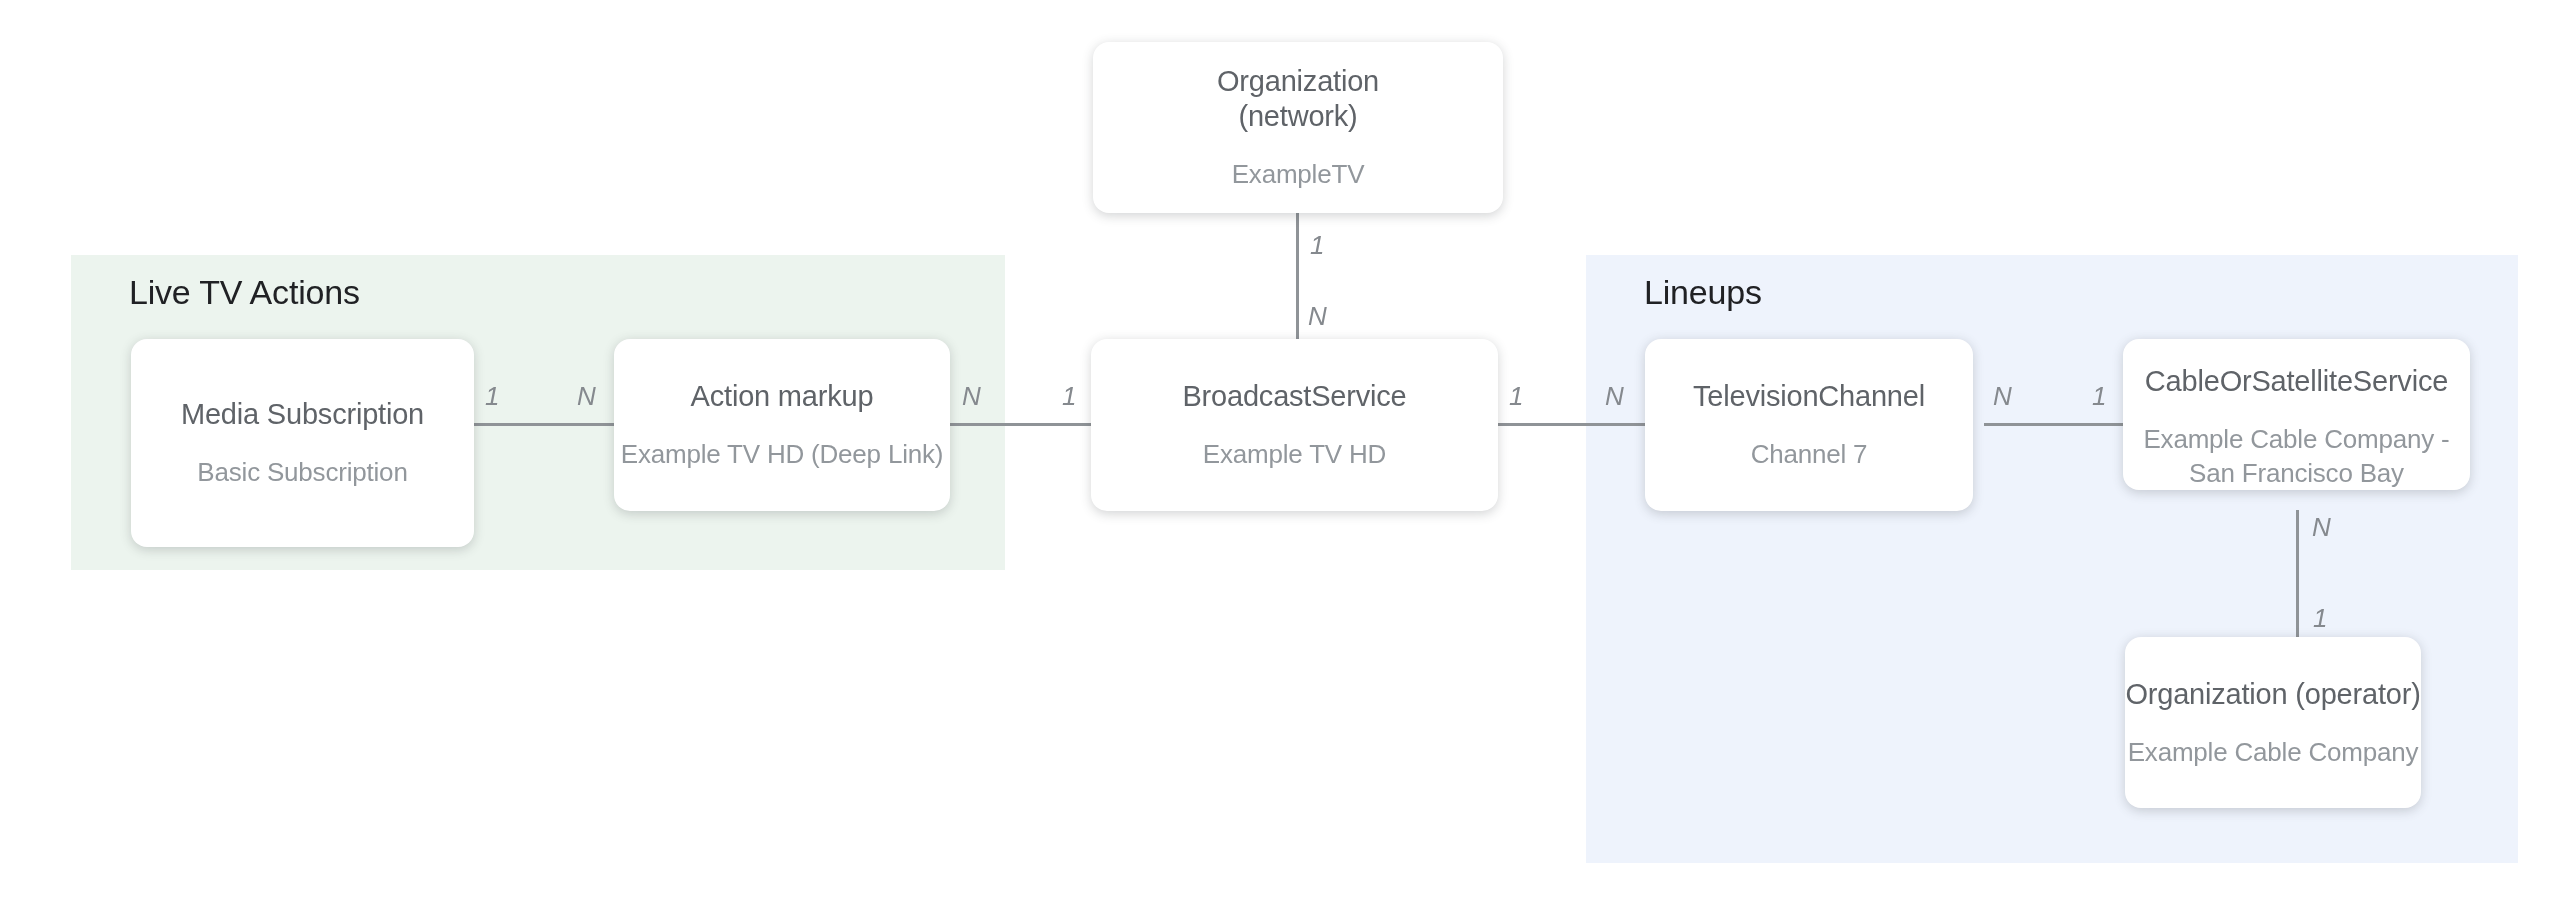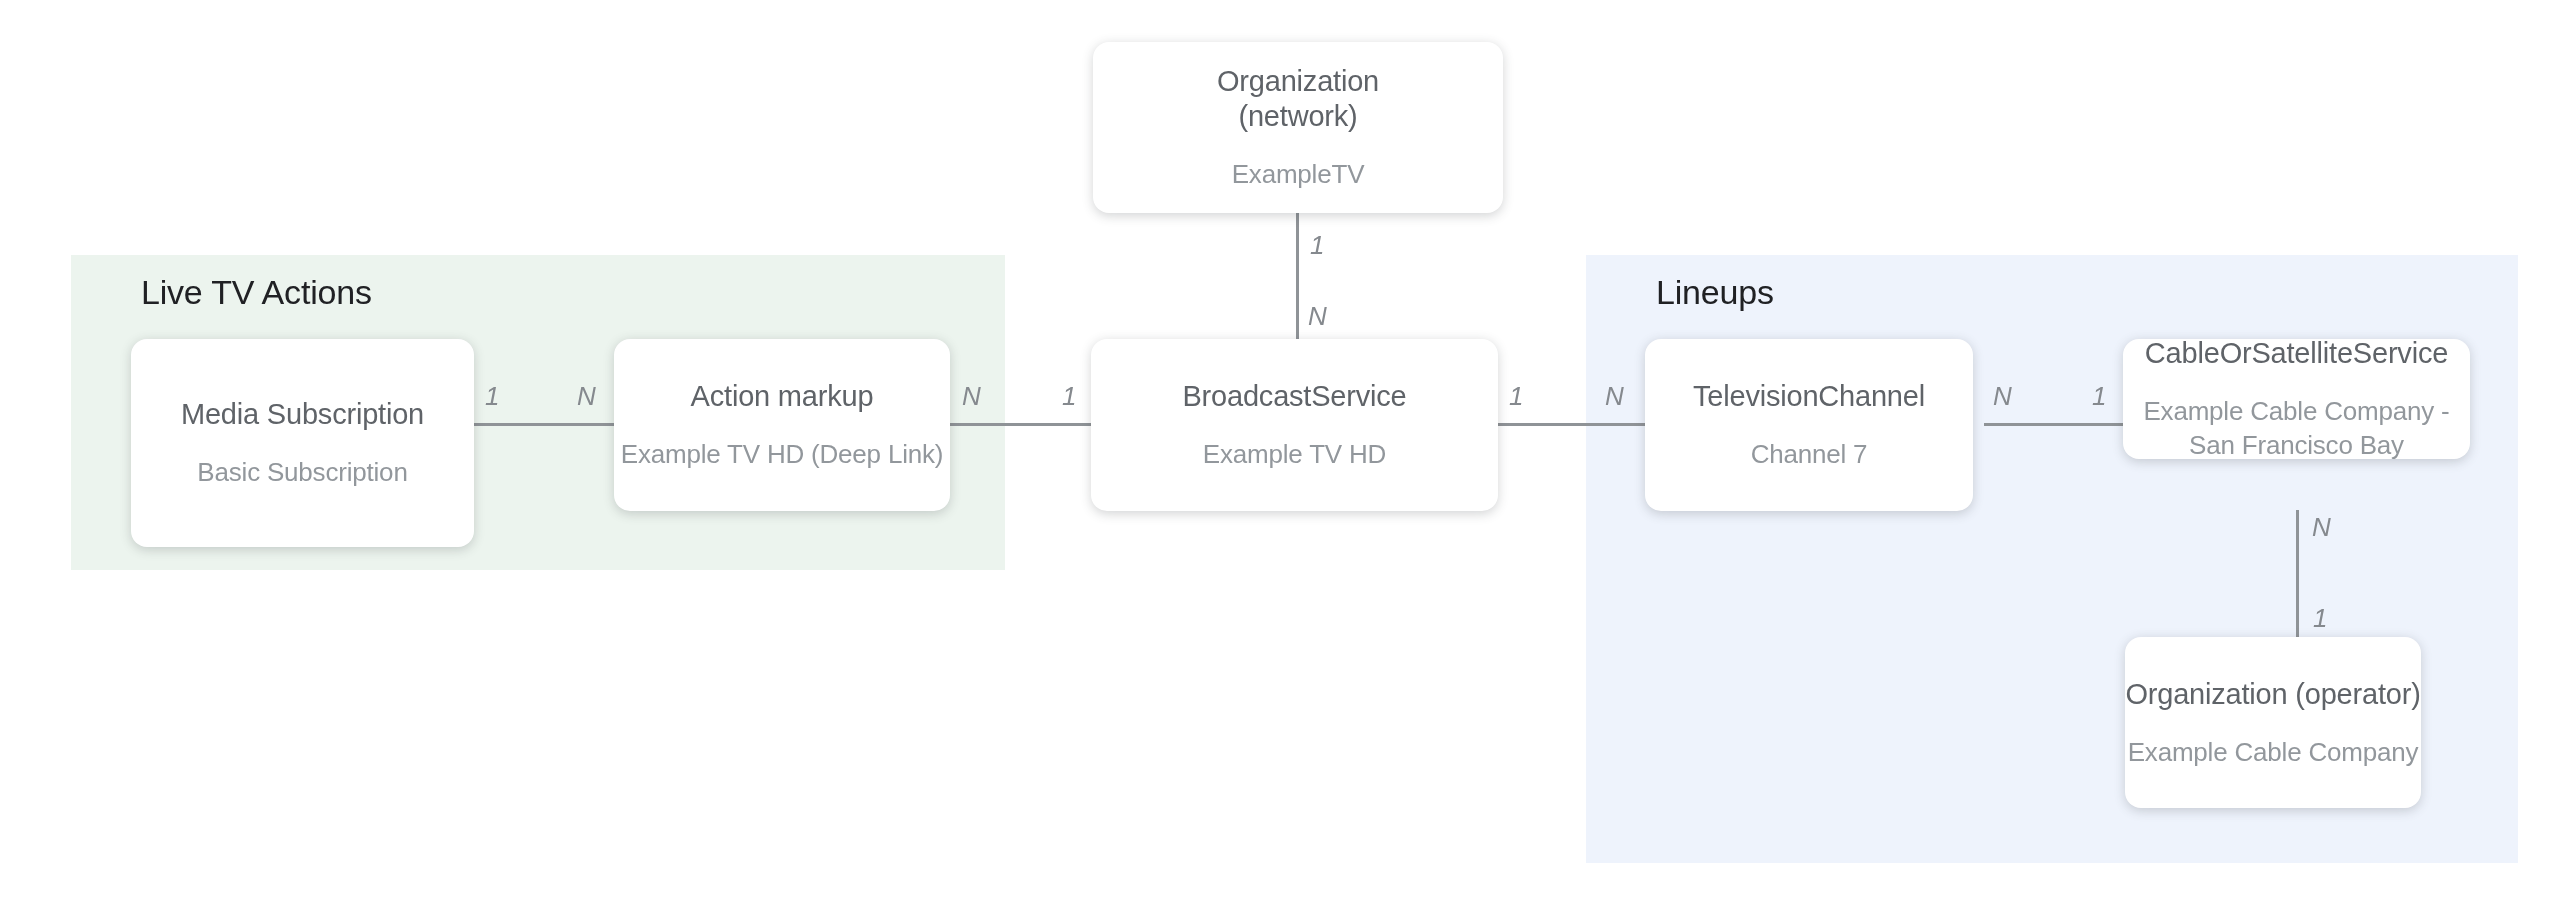--- a/index.html
+++ b/index.html
@@ -27,21 +27,20 @@
   .region.green { left: 71px; top: 255px; width: 934px; height: 315px; background: var(--region-green); }
   .region.blue  { left: 1586px; top: 255px; width: 932px; height: 608px; background: var(--region-blue); }
   .region-title {
     position: absolute;
     left: 58px; top: 16px;
     font-size: 34px;
     line-height: 42px;
     color: var(--region-title);
     letter-spacing: -0.2px;
     white-space: nowrap;
-    margin-left: 12px;
   }
   .node {
     position: absolute;
     background: #ffffff;
     border-radius: 16px;
     box-shadow: 0 2.7px 10.6px rgba(60, 64, 67, 0.22);
     display: flex;
     flex-direction: column;
     align-items: center;
     justify-content: center;
@@ -60,21 +59,21 @@
     line-height: 34px;
     color: var(--node-subtitle);
     letter-spacing: -0.2px;
     white-space: pre-line;
   }
   .n-org-network   { left: 1093px; top: 42px;  width: 410px; height: 171px; justify-content: center; }
   .n-media-sub     { left: 131px;  top: 339px; width: 343px; height: 208px; }
   .n-action-markup { left: 614px;  top: 339px; width: 336px; height: 172px; }
   .n-broadcast     { left: 1091px; top: 339px; width: 407px; height: 172px; text-align: right; }
   .n-tv-channel    { left: 1645px; top: 339px; width: 328px; height: 172px; }
-  .n-cable         { left: 2123px; top: 339px; width: 347px; height: 120px; }
+  .n-cable         { left: 2123px; top: 339px; width: 347px; height: 151px; justify-content: flex-end; }
   .n-org-operator  { left: 2125px; top: 637px; width: 296px; height: 171px; }
 
   .connector { position: absolute; background: var(--connector); }
   .c-v1 { left: 1296px; top: 212px; width: 2.7px;   height: 127px; }
   .c-h1 { left: 474px;  top: 423px; width: 140px; height: 2.7px; }
   .c-h2 { left: 950px; top: 423px; width: 141px; height: 2.7px; }
   .c-h3 { left: 1498px; top: 423px; width: 147px; height: 2.7px; }
   .c-h4 { left: 1984px; top: 423px; width: 139px; height: 2.7px; }
   .c-v2 { left: 2296px; top: 510px; width: 2.7px;   height: 127px; }
 

